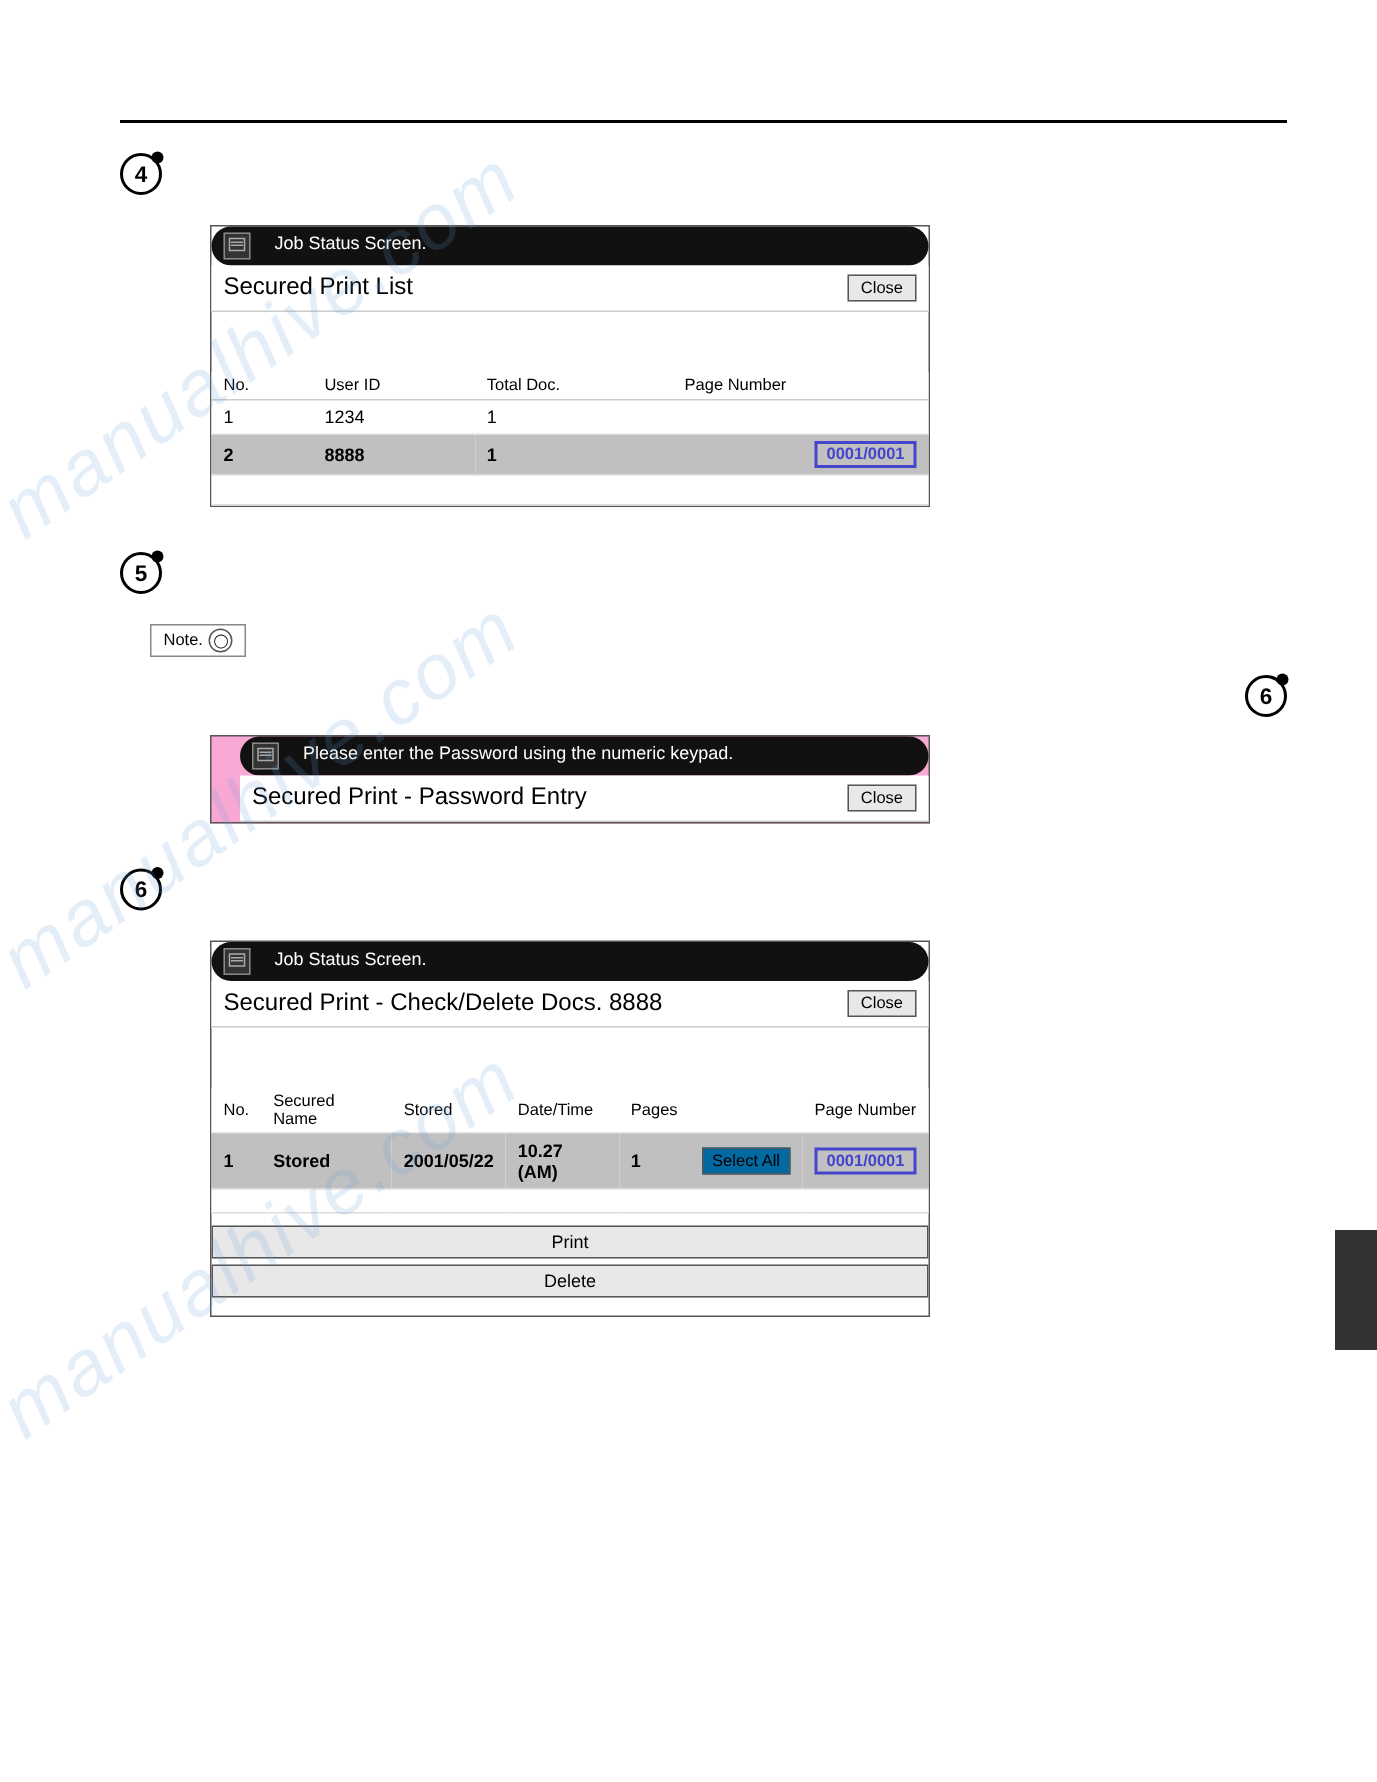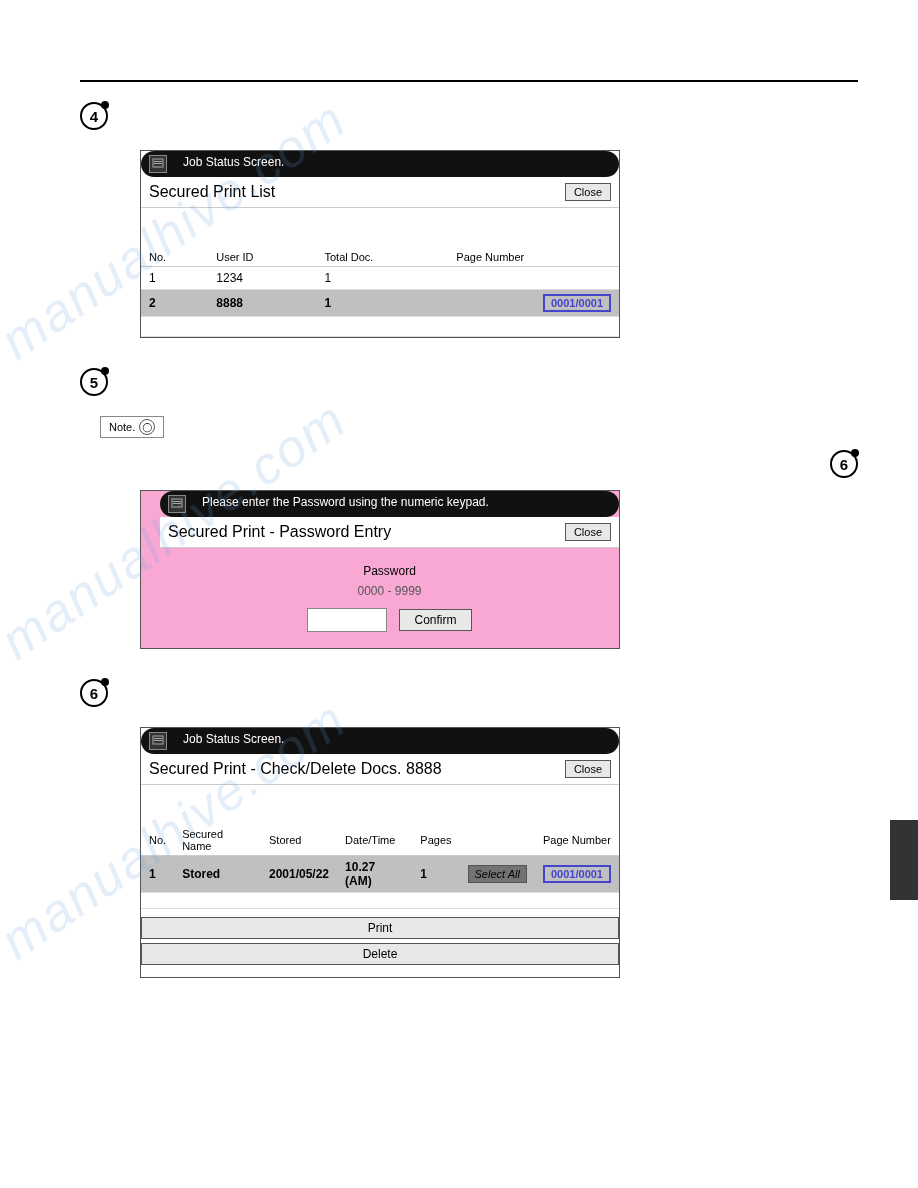--- a/index.html
+++ b/index.html
@@ -235,26 +235,25 @@
       height: 80px;
       background: #333;
       display: flex;
       align-items: center;
       justify-content: center;
     }
 
     
     .select-all-btn {
       border: 1px solid #555;
-      background: #737373;
+      background: #0369a1;
       font-size: 11px;
       padding: 2px 6px;
       cursor: pointer;
       white-space: nowrap;
-      font-style: italic;
     }
 
     
     .action-btn {
       border: 1px solid #555;
       background: #e8e8e8;
       font-size: 12px;
       padding: 3px 14px;
       cursor: pointer;
     }
@@ -369,28 +368,20 @@
             <rect x="1" y="1" width="10" height="8" fill="none" stroke="#aaa" stroke-width="1"></rect>
             <rect x="2" y="3" width="8" height="1" fill="#aaa"></rect>
             <rect x="2" y="5" width="8" height="1" fill="#aaa"></rect>
           </svg>
       </div>
       <span>Please enter the Password using the numeric keypad.</span>
     </div>
     <div class="dialog-header-row">
       <span class="dialog-header-label">Secured Print - Password Entry</span>
       <button class="dialog-close-btn">Close</button>
-    </div>
-    <div class="password-body">
-      <div class="password-label">Password</div>
-      <div class="password-range">0000 - 9999</div>
-      <div class="password-input-row">
-        <input class="password-input" type="text" value="" style="">
-        <button class="confirm-btn">Confirm</button>
-      </div>
     </div>
   </div>
 
   
   <div class="step-row">
     <div class="step-num">6</div>
   </div>
 
   
   <div class="dialog-box">

